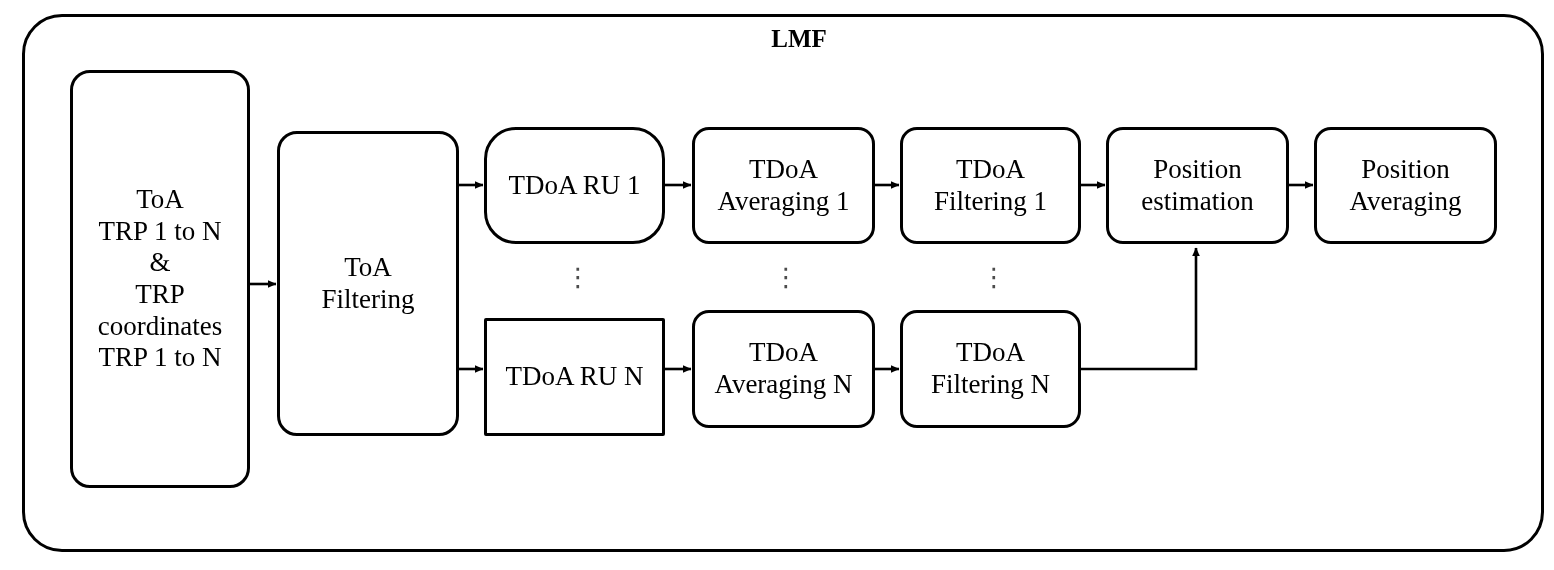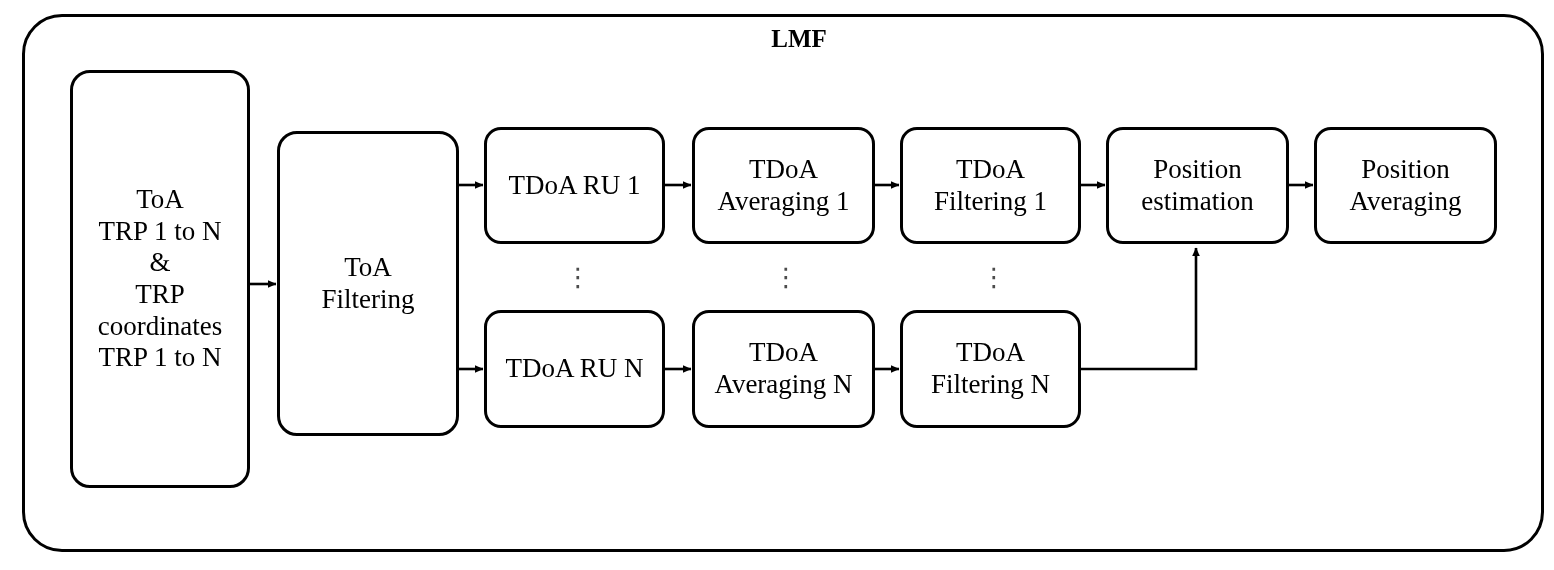--- a/index.html
+++ b/index.html
@@ -71,26 +71,26 @@
     font-size: 26px;
     line-height: 1;
     font-family: "Liberation Sans", "DejaVu Sans", sans-serif;
     letter-spacing: 0;
     text-align: center;
     width: 20px;
   }
   
   .n-input        { left: 70px;   top: 70px;  width: 180px; height: 418px; border-radius: 20px; font-size: 27px; }
   .n-toa-filter   { left: 277px;  top: 131px; width: 182px; height: 305px; border-radius: 20px; font-size: 27px; }
-  .n-ru1          { left: 484px;  top: 127px; width: 181px; height: 117px; border-radius: 17px; font-size: 27px; }
+  .n-ru1          { left: 484px;  top: 127px; width: 181px; height: 117px; border-radius: 32px; font-size: 27px; }
   .n-avg1         { left: 692px;  top: 127px; width: 183px; height: 117px; border-radius: 17px; font-size: 27px; }
   .n-filt1        { left: 900px;  top: 127px; width: 181px; height: 117px; border-radius: 17px; font-size: 27px; }
   .n-posest       { left: 1106px; top: 127px; width: 183px; height: 117px; border-radius: 17px; font-size: 27px; }
   .n-posavg       { left: 1314px; top: 127px; width: 183px; height: 117px; border-radius: 17px; font-size: 27px; }
-  .n-ruN          { left: 484px;  top: 310px; width: 181px; height: 118px; border-radius: 17px; font-size: 27px; }
+  .n-ruN          { left: 484px;  top: 318px; width: 181px; height: 118px; border-radius: 2px; font-size: 27px; }
   .n-avgN         { left: 692px;  top: 310px; width: 183px; height: 118px; border-radius: 17px; font-size: 27px; }
   .n-filtN        { left: 900px;  top: 310px; width: 181px; height: 118px; border-radius: 17px; font-size: 27px; }
   .e-1 { left: 565px; top: 264px; }
   .e-2 { left: 773px; top: 264px; }
   .e-3 { left: 981px; top: 264px; }
 </style>
 </head>
 <body>
 
 <div id="stage">

